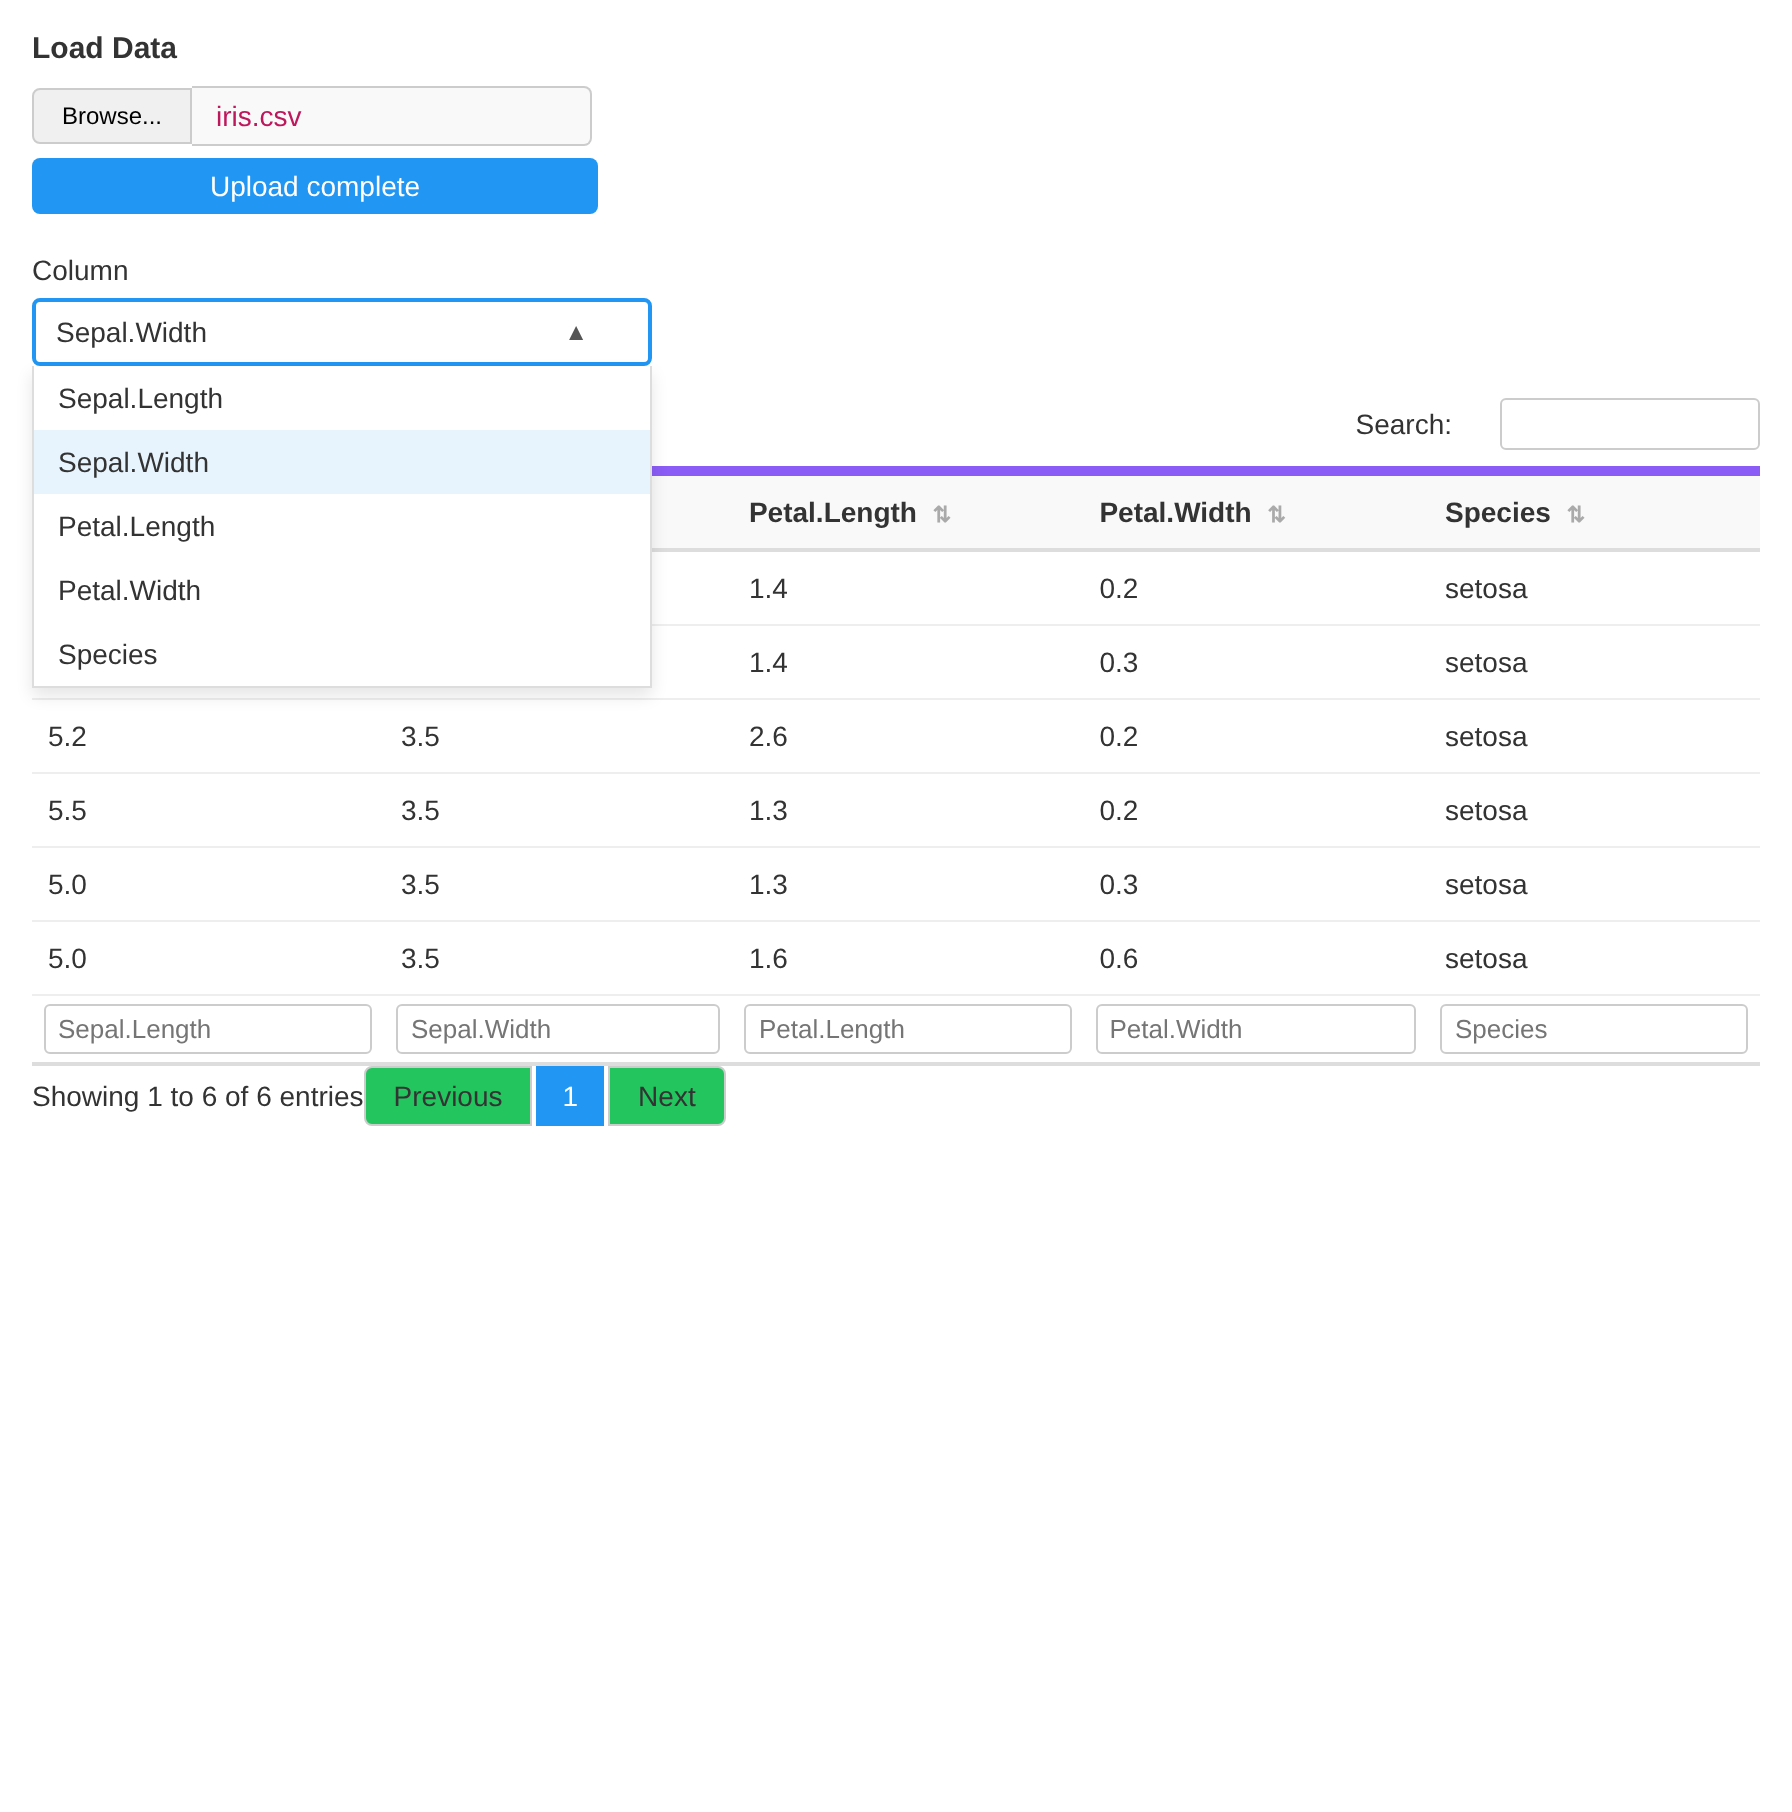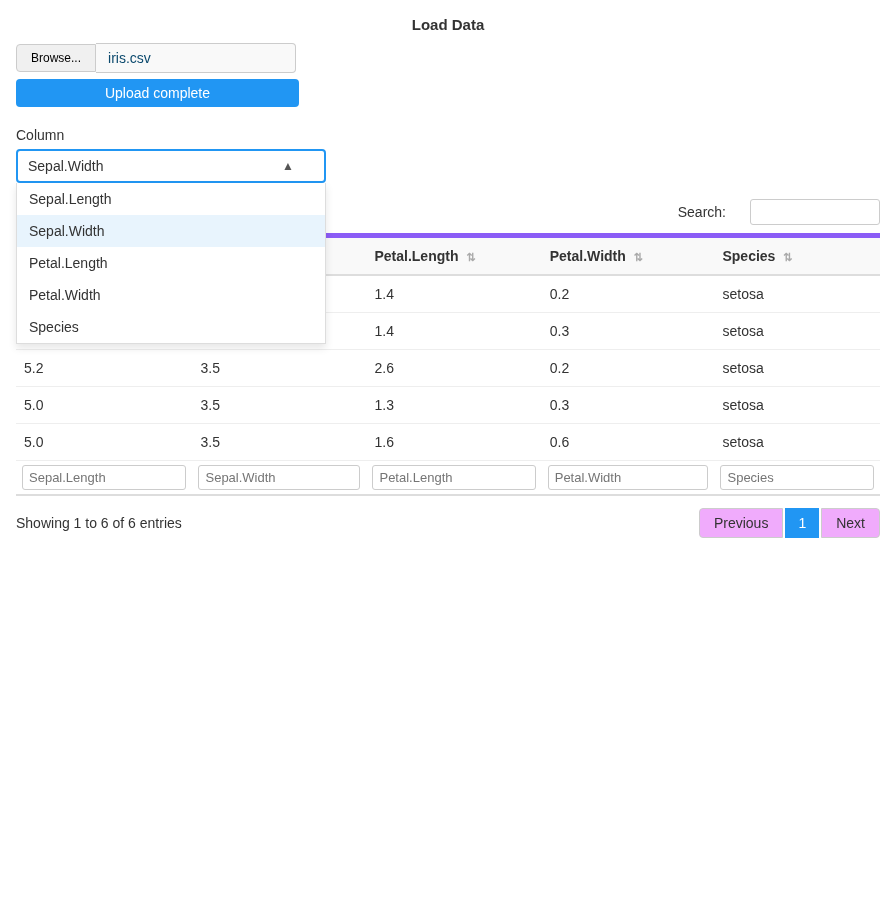--- a/index.html
+++ b/index.html
@@ -8,21 +8,20 @@
       font-size: 14px;
       color: #333;
       background: #fff;
       padding: 16px;
     }
 
     .section-title {
       font-weight: 600;
       font-size: 15px;
       margin-bottom: 10px;
-      text-align: center;
     }
 
     .load-data-section {
       margin-bottom: 20px;
     }
 
     .file-input-row {
       display: flex;
       align-items: center;
       gap: 0;
@@ -38,21 +37,21 @@
       font-size: 12px;
       white-space: nowrap;
     }
 
     .file-name-display {
       border: 1px solid #ccc;
       border-left: none;
       padding: 6px 12px;
       width: 200px;
       background: #f9f9f9;
-      color: #0c4a6e;
+      color: #be185d;
       border-radius: 0 4px 4px 0;
       font-size: 14px;
     }
 
     .upload-complete-bar {
       background: #2196f3;
       color: #fff;
       text-align: center;
       padding: 6px 12px;
       border-radius: 4px;
@@ -183,40 +182,38 @@
     .filter-row input {
       width: 100%;
       border: 1px solid #ccc;
       border-radius: 3px;
       padding: 4px 6px;
       font-size: 13px;
     }
 
     .table-footer {
       display: flex;
-      justify-content: space-between;
-      align-items: center;
-      margin-top: 12px;
+      align-items: center;
     }
 
     .showing-text {
       font-size: 14px;
       color: #333;
     }
 
     .pagination {
       display: flex;
       align-items: center;
       gap: 2px;
     }
 
     .page-btn {
       padding: 6px 14px;
       border: 1px solid #ccc;
-      background: #f0abfc;
+      background: #22c55e;
       cursor: pointer;
       font-size: 14px;
       color: #333;
     }
 
     .page-btn:first-child {
       border-radius: 4px 0 0 4px;
     }
 
     .page-btn:last-child {
@@ -293,20 +290,27 @@
           <td>setosa</td>
         </tr>
         <tr>
           <td>5.2</td>
           <td>3.5</td>
           <td>2.6</td>
           <td>0.2</td>
           <td>setosa</td>
         </tr>
         <tr>
+          <td>5.5</td>
+          <td>3.5</td>
+          <td>1.3</td>
+          <td>0.2</td>
+          <td>setosa</td>
+        </tr>
+        <tr>
           <td>5.0</td>
           <td>3.5</td>
           <td>1.3</td>
           <td>0.3</td>
           <td>setosa</td>
         </tr>
         <tr>
           <td>5.0</td>
           <td>3.5</td>
           <td>1.6</td>

